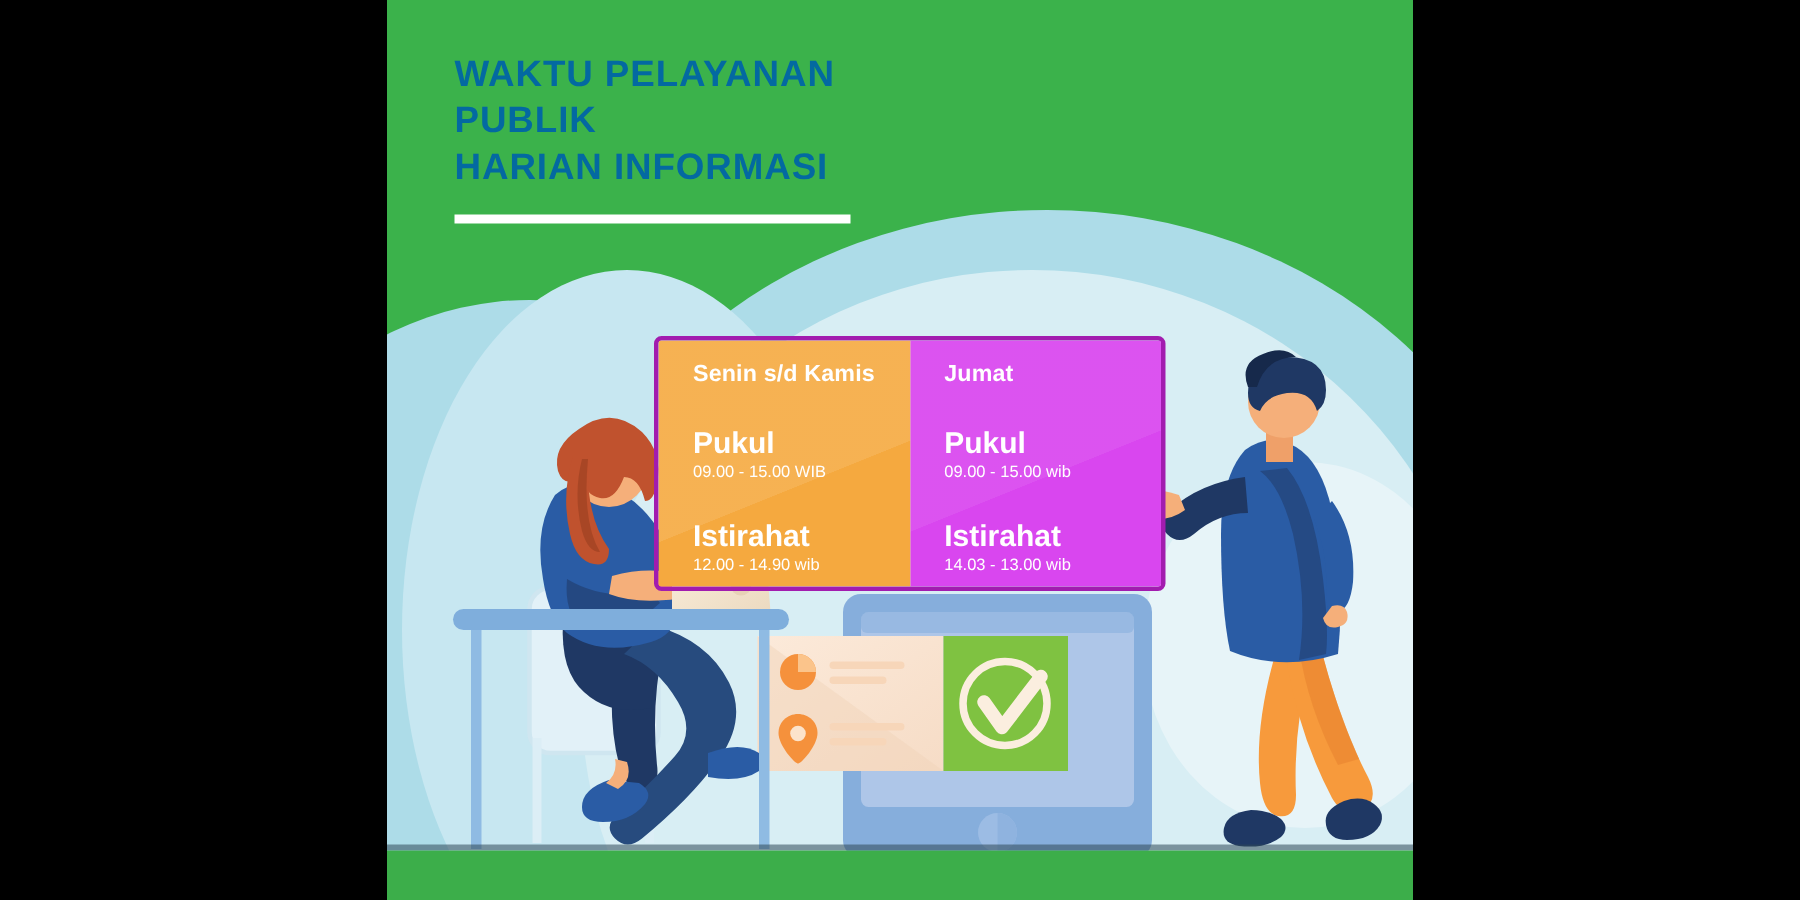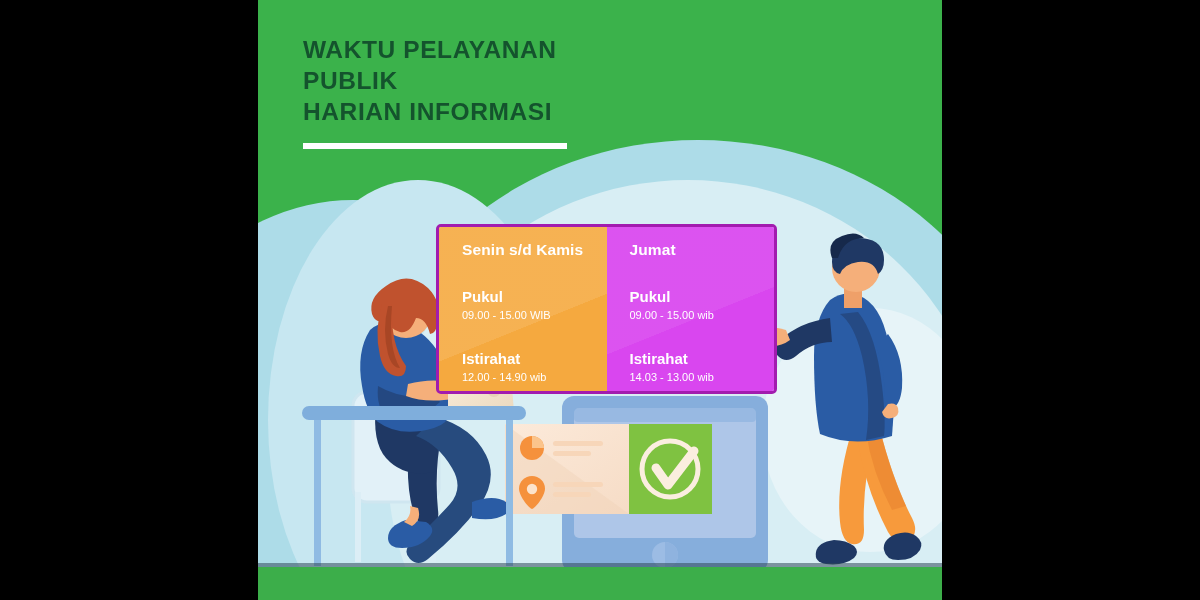--- a/index.html
+++ b/index.html
@@ -3,40 +3,40 @@
 <meta charset="utf-8">
 <style>
   html,body{margin:0;padding:0;background:#000;}
   body{width:1200px;height:600px;overflow:hidden;font-family:"Liberation Sans",sans-serif;}
   #stage{position:relative;width:1200px;height:600px;background:#000;}
   #canvas{position:absolute;left:258px;top:0;width:684px;height:600px;overflow:hidden;background:#ADDCE8;}
   #art{position:absolute;left:0;top:0;width:684px;height:600px;}
   
   #title-block{position:absolute;left:45px;top:34px;width:320px;z-index:40;}
   #title-block .line{
-    color:#14532d;font-weight:bold;font-size:24.5px;letter-spacing:.6px;
+    color:#0369a1;font-weight:bold;font-size:24.5px;letter-spacing:.6px;
     line-height:31px;text-transform:uppercase;white-space:nowrap;
   }
   #title-rule{margin-top:16px;width:264px;height:6px;background:#fff;}
   
   #card{
     position:absolute;left:178px;top:224px;width:341px;height:170px;z-index:45;
     display:flex;border:3px solid #a21caf;border-radius:5px;box-sizing:border-box;
     overflow:hidden;
   }
   .col{flex:1 1 50%;padding:14px 0 0 23px;box-sizing:border-box;position:relative;}
   .col.left{background:#F5A93F;}
   .col.right{background:#d946ef;}
   .col .shine{position:absolute;inset:0;pointer-events:none;}
   .col.left .shine{background:linear-gradient(158deg,rgba(255,255,255,.10) 0 58%,rgba(255,255,255,0) 58.1%);}
   .col.right .shine{background:linear-gradient(158deg,rgba(255,255,255,.07) 0 55%,rgba(255,255,255,0) 55.1%);}
   .day{color:#fff;font-weight:bold;font-size:15.5px;letter-spacing:.1px;white-space:nowrap;position:relative;}
   .grp{margin-top:28px;position:relative;}
   .grp.second{margin-top:24px;}
-  .lbl{color:#fff;font-weight:bold;font-size:15px;line-height:19px;white-space:nowrap;}
+  .lbl{color:#fff;font-weight:bold;font-size:20px;line-height:19px;white-space:nowrap;}
   .val{color:#fff;font-weight:normal;font-size:11px;line-height:19px;white-space:nowrap;}
 </style>
 </head>
 <body>
 
 <div id="stage">
   <div id="canvas">
 
     <svg id="art" viewBox="0 0 684 600">
       <defs>

